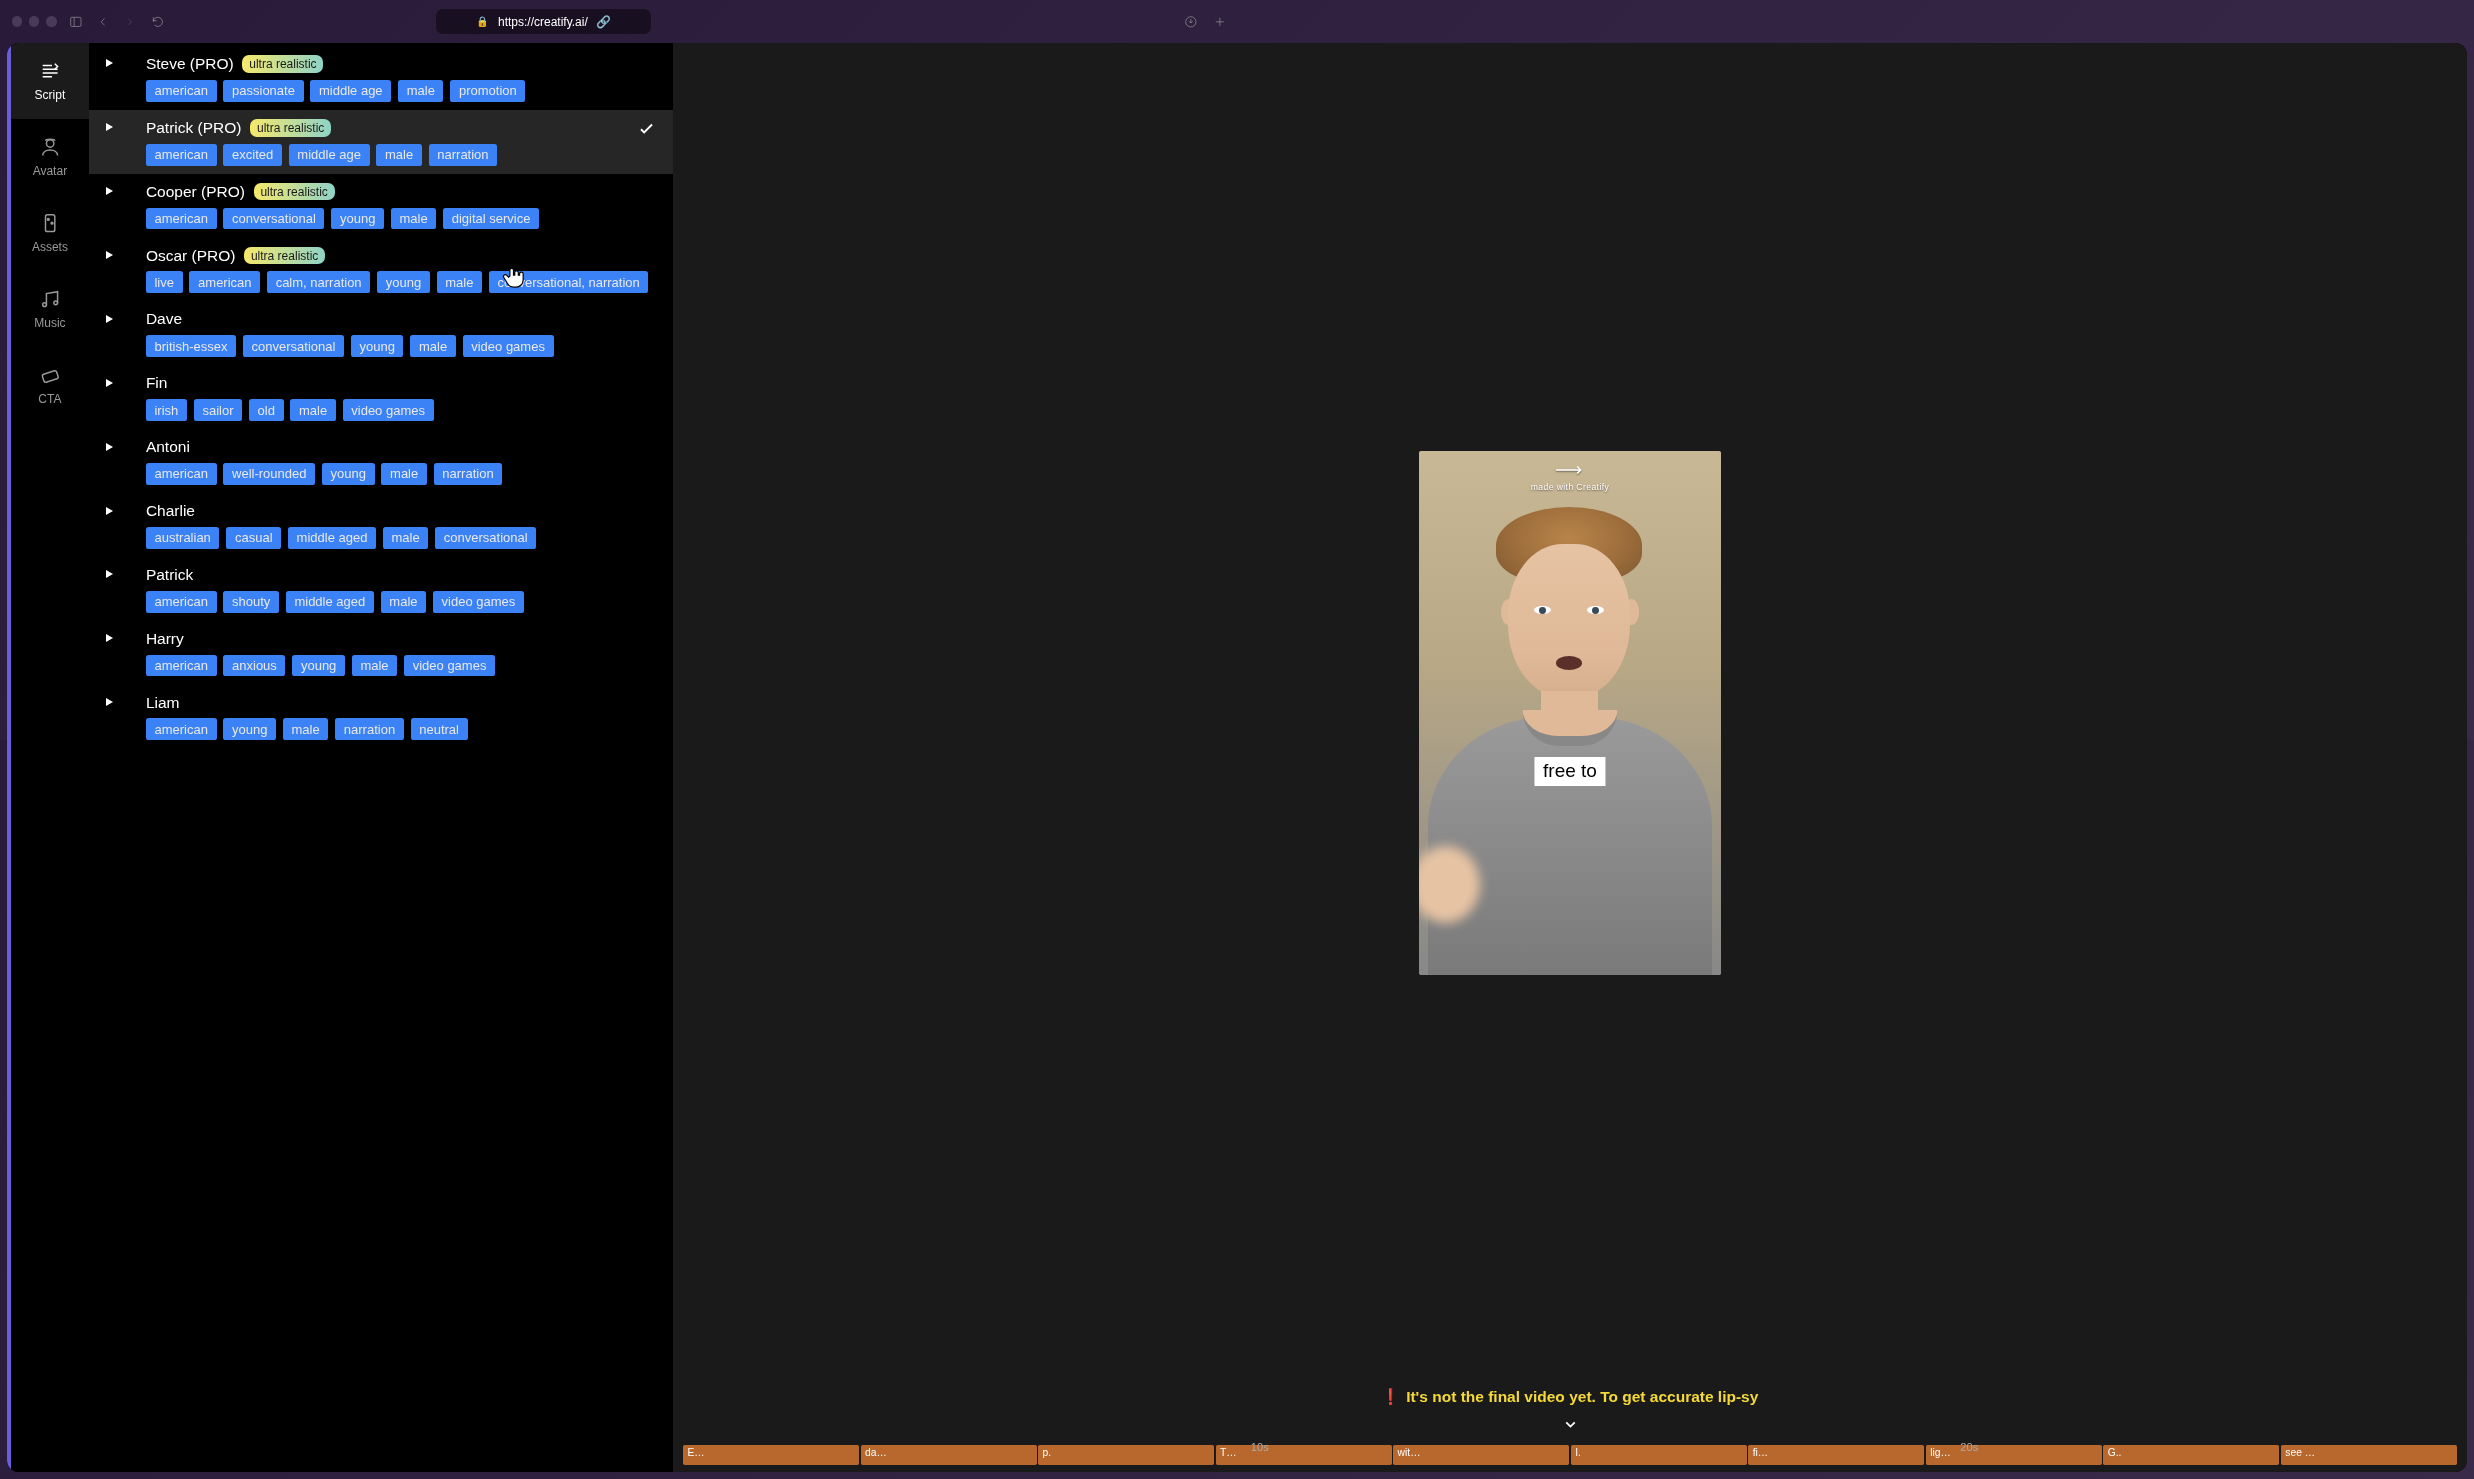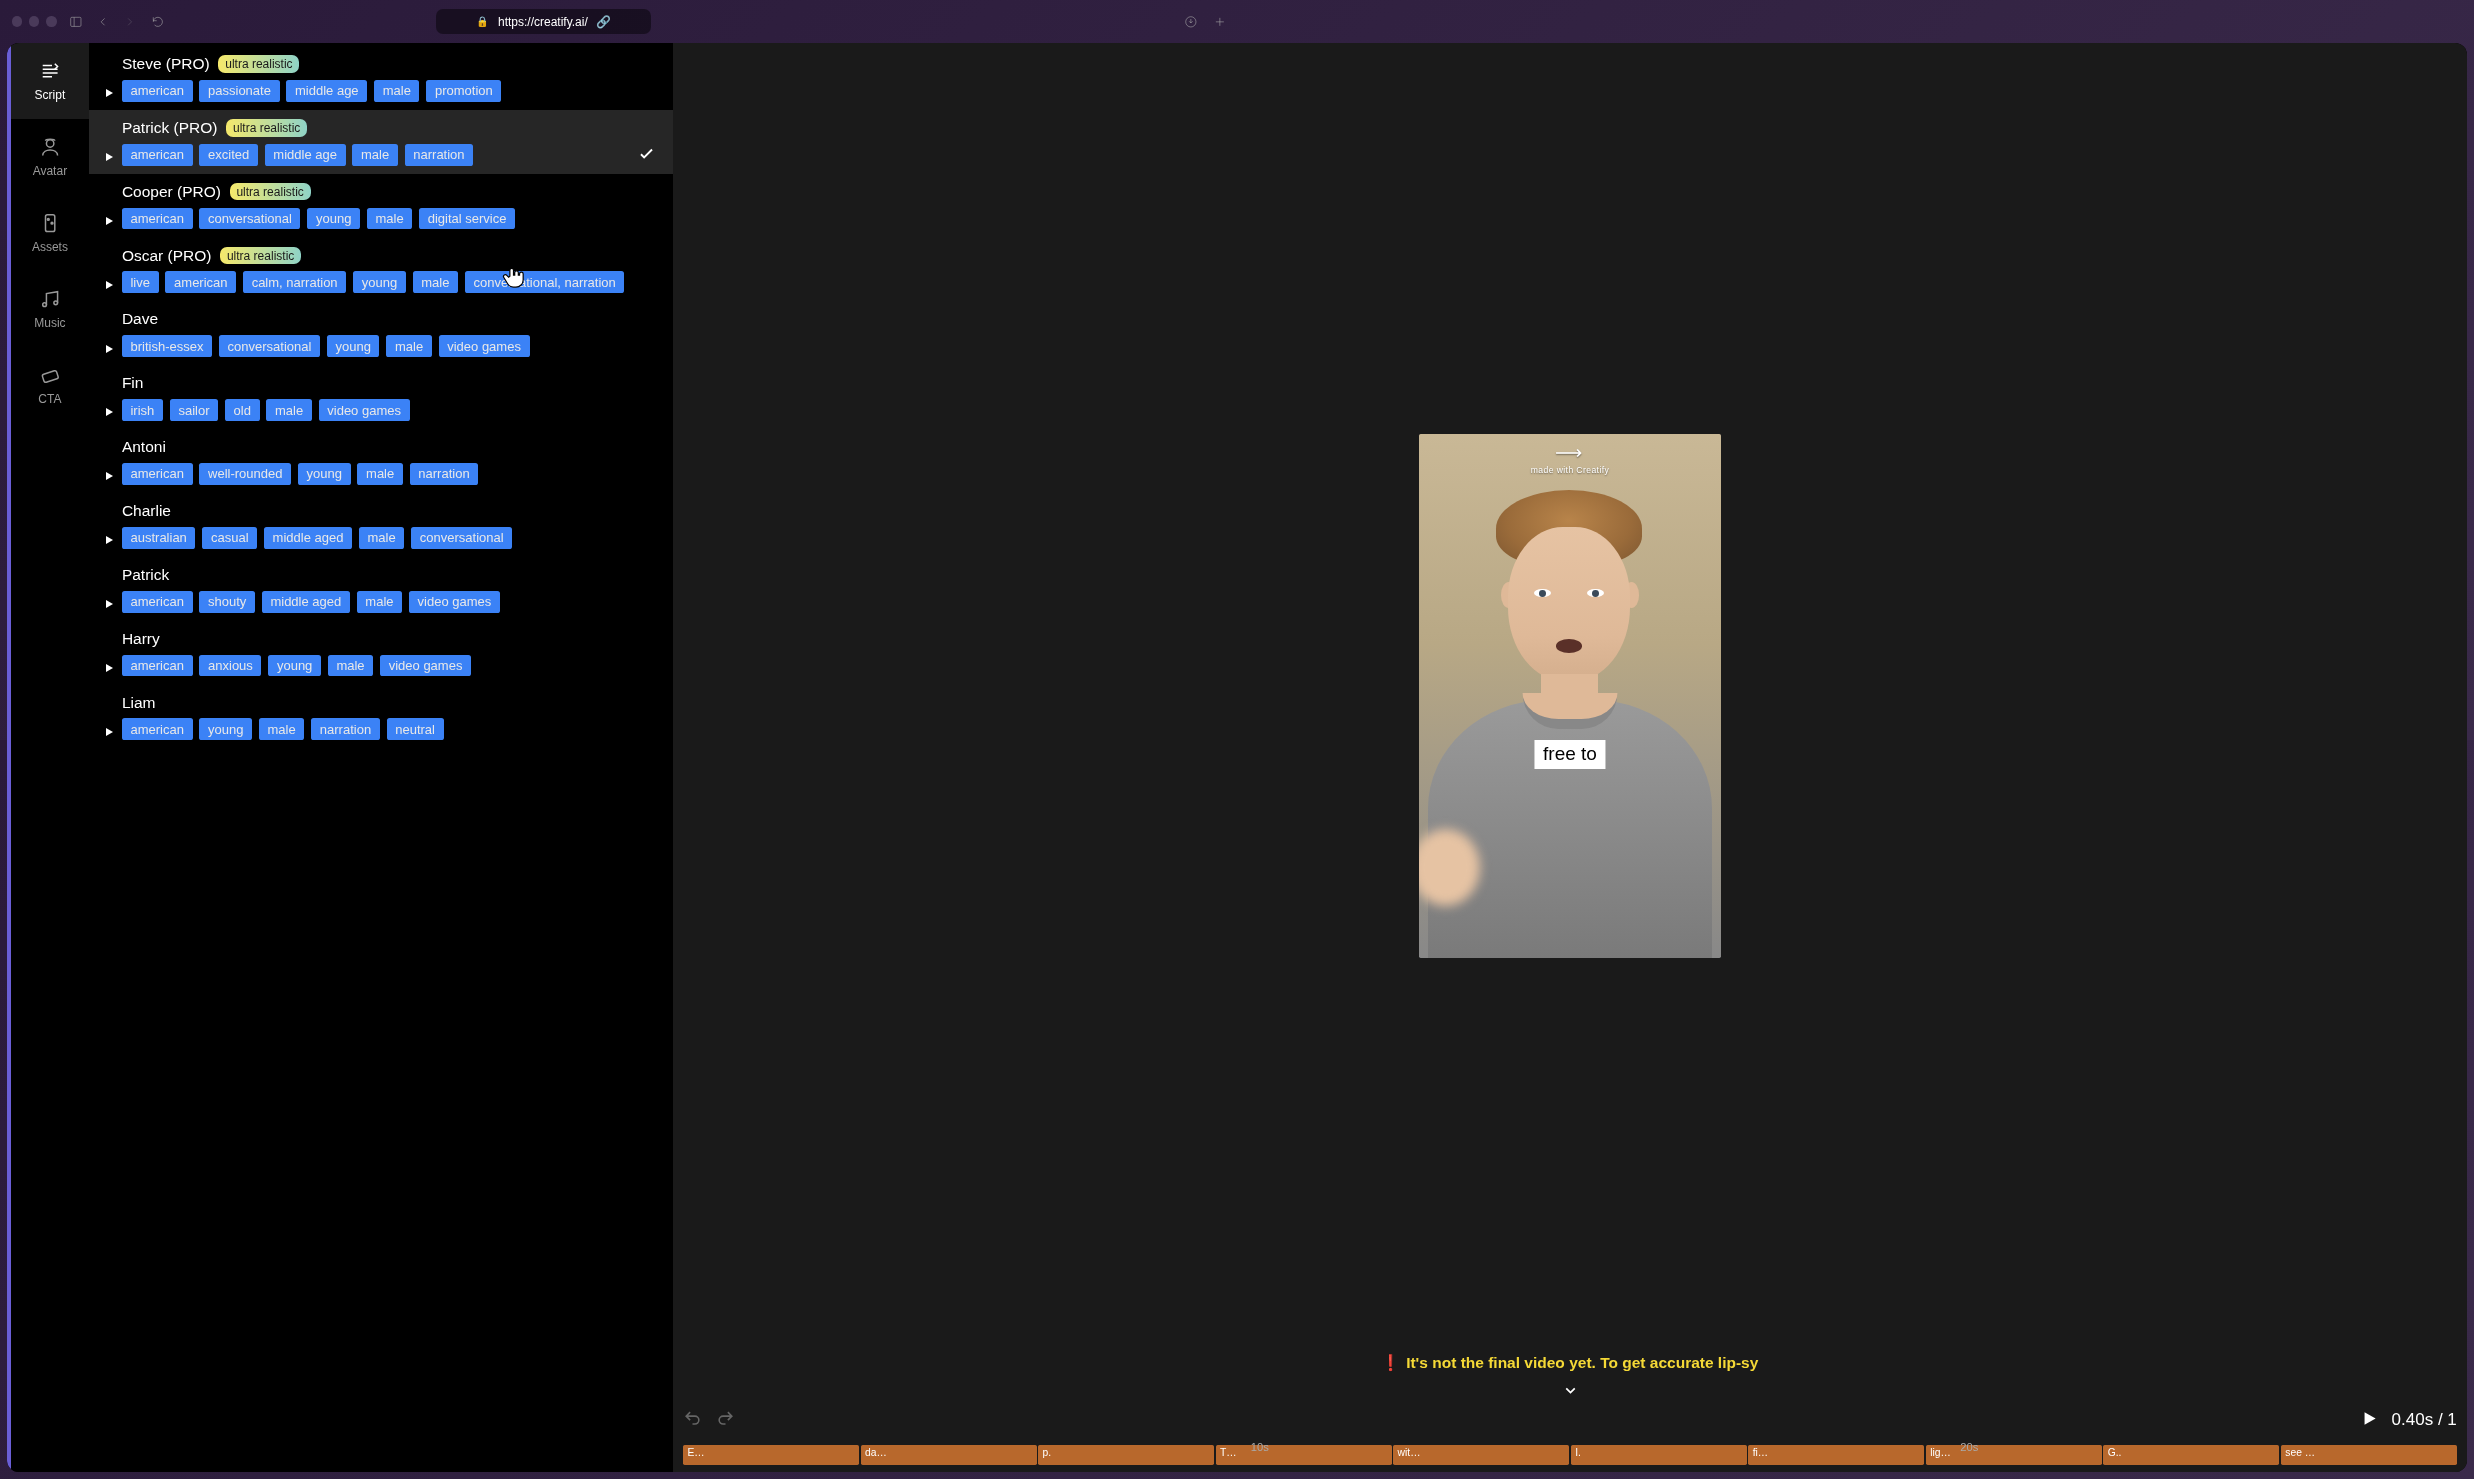--- a/index.html
+++ b/index.html
@@ -80,22 +80,22 @@
   max-width: 584px;
 }
 .voice-scroll {
   position: absolute; inset: 0;
   overflow-y: auto;
   padding: 3.4px 0 17px 0;
 }
 .voice-item {
   padding: 8.6px 12px;
   display: flex;
-  align-items: flex-end;
-  gap: 4px;
+  align-items: flex-start;
+  gap: 28px;
   cursor: pointer;
 }
 .voice-item.selected { background: #262626; }
 .play-btn {
   width: 17px; height: 17px;
   display: flex; align-items: center; justify-content: center;
   color: #fff;
 }
 .play-btn svg { width: 12px; height: 12px; fill: #fff; }
 .voice-body { flex: 1; display: flex; flex-direction: column; gap: 6.9px; }
@@ -662,39 +662,20 @@
       <span class="warn-icon">❗</span>
       <span>It's not the final video yet. To get accurate lip-sy</span>
     </div>
 
     <div class="timeline-area">
       <div class="tl-chevron">
         <svg viewBox="0 0 24 24">
             <path d="M6 9l6 6 6-6"></path>
           </svg>
       </div>
-      <div class="tl-controls">
-        <span class="undo">
-          <svg viewBox="0 0 24 24" fill="none" stroke="currentColor" stroke-width="2">
-              <path d="M9 14l-5-5 5-5M4 9h11a5 5 0 0 1 0 10h-3"></path>
-            </svg>
-        </span>
-        <span class="redo">
-          <svg viewBox="0 0 24 24" fill="none" stroke="currentColor" stroke-width="2">
-              <path d="M15 14l5-5-5-5M20 9H9a5 5 0 0 0 0 10h3"></path>
-            </svg>
-        </span>
-        <span class="spacer"></span>
-        <span class="tl-play">
-          <svg viewBox="0 0 24 24">
-              <path d="M7 4l14 8-14 8z"></path>
-            </svg>
-        </span>
-        <span class="tl-time">0.40s / 1</span>
-      </div>
       <div class="tl-ruler">
         <span class="mark10">10s</span>
         <span class="mark20">20s</span>
       </div>
       <div class="tl-clips" id="tl-clips">
           <div class="clip">E…</div>
           <div class="clip">da…</div>
           <div class="clip">p.</div>
           <div class="clip">T…</div>
           <div class="clip">wit…</div>

